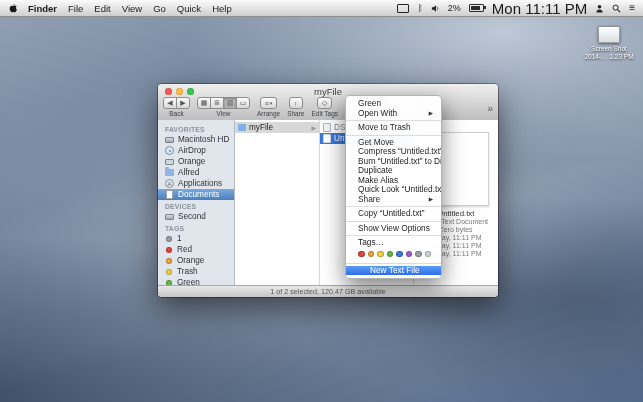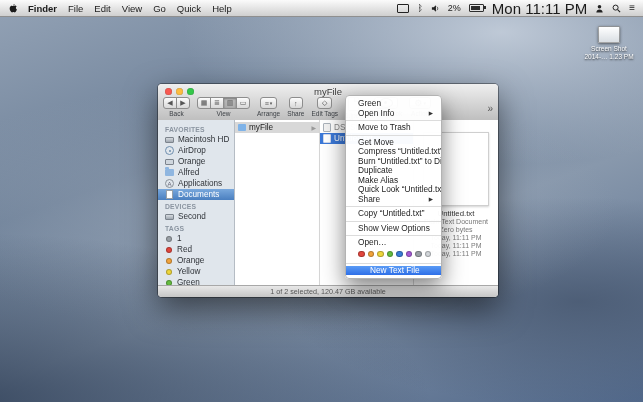--- a/index.html
+++ b/index.html
@@ -266,21 +266,21 @@
         <div class="sitem">
           <span class="dot" style="background-color: rgb(226, 70, 61);"></span>
           <span>Red</span>
         </div>
         <div class="sitem">
           <span class="dot" style="background-color: rgb(242, 163, 60);"></span>
           <span>Orange</span>
         </div>
         <div class="sitem">
           <span class="dot" style="background-color: rgb(238, 214, 60);"></span>
-          <span>Yellow</span>
+          <span>Trash</span>
         </div>
         <div class="sitem">
           <span class="dot" style="background-color: rgb(100, 189, 64);"></span>
           <span>Green</span>
         </div>
 
       </div>
 
       <div class="cols">
         <div class="col col1">
@@ -313,21 +313,21 @@
     </div>
 
     <div class="statusbar">1 of 2 selected, 120.47 GB available</div>
   </div>
 
   <div class="ctxmenu">
     <div class="mi">
         <span>Green</span>
       </div>
     <div class="mi">
-        <span>Open Info</span>
+        <span>Open With</span>
         <span class="sub">▶</span>
       </div>
     <div class="msep"></div>
     <div class="mi">
         <span>Move to Trash</span>
       </div>
     <div class="msep"></div>
     <div class="mi">
         <span>Get Move</span>
       </div>
@@ -353,21 +353,21 @@
     <div class="msep"></div>
     <div class="mi">
         <span>Copy “Untitled.txt”</span>
       </div>
     <div class="msep"></div>
     <div class="mi">
         <span>Show View Options</span>
       </div>
     <div class="msep"></div>
     <div class="mi">
-        <span>Open…</span>
+        <span>Tags…</span>
       </div>
     <div class="mtags">
       <span class="mdot" style="background-color: rgb(226, 70, 61);"></span>
       <span class="mdot" style="background-color: rgb(242, 163, 60);"></span>
       <span class="mdot" style="background-color: rgb(238, 214, 60);"></span>
       <span class="mdot" style="background-color: rgb(100, 189, 64);"></span>
       <span class="mdot" style="background-color: rgb(58, 124, 216);"></span>
       <span class="mdot" style="background-color: rgb(165, 91, 214);"></span>
       <span class="mdot" style="background-color: rgb(154, 160, 166);"></span>
       <span class="mdot" style="background-color: rgb(210, 214, 218);"></span>

